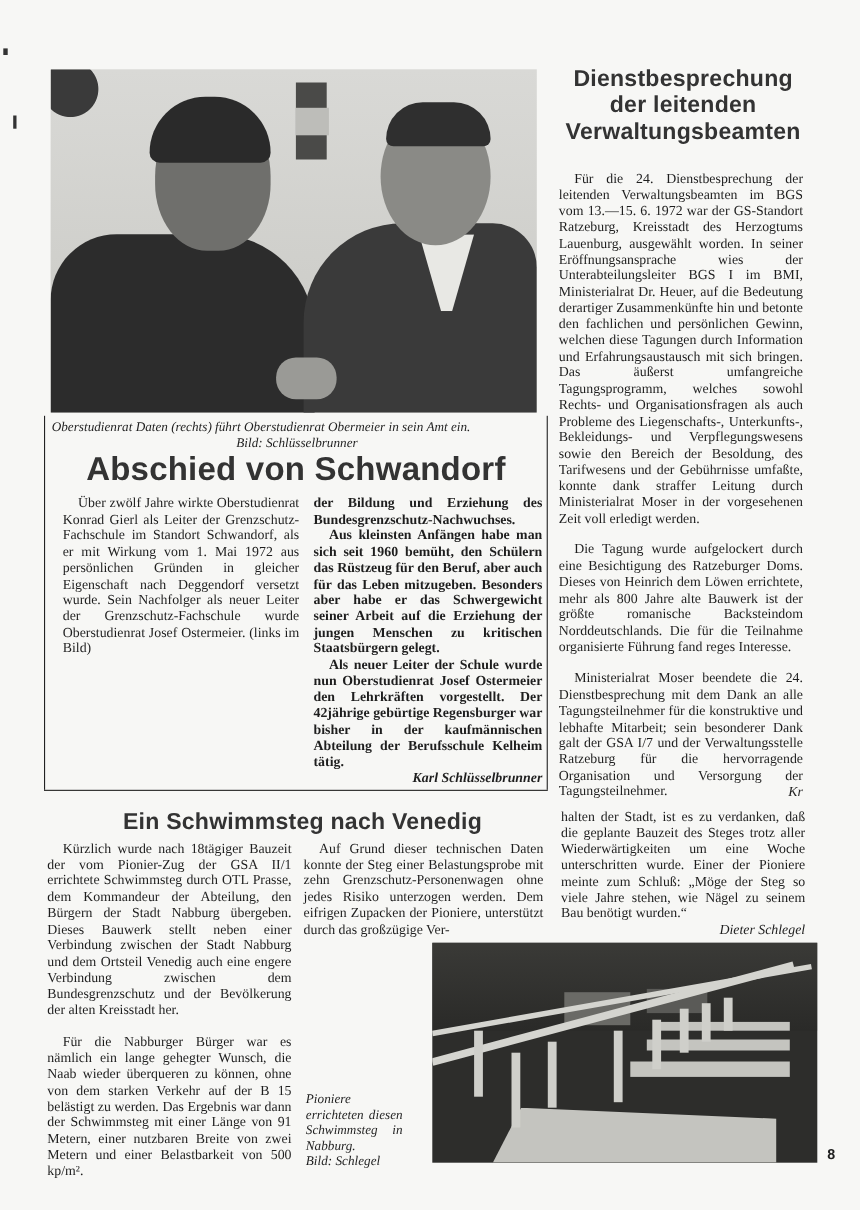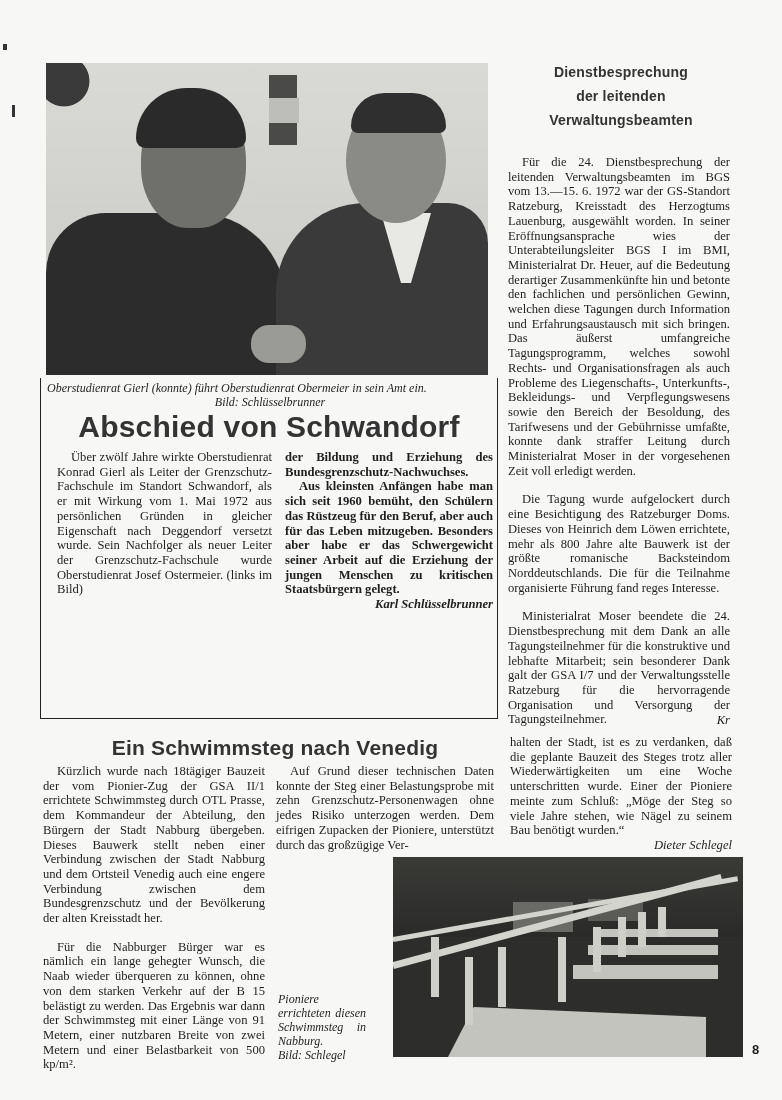--- a/index.html
+++ b/index.html
@@ -81,37 +81,38 @@
   <div class="person-right-head"></div>
   <div class="person-right-hair"></div>
   <div class="hands"></div>
 </div>
 
 <div class="abs box-left"></div>
 <div class="abs box-right"></div>
 <div class="abs box-bottom"></div>
 
 <div class="abs caption" style="left:47px; top:381px; width:446px;">
-  <div>Oberstudienrat Gierl (konnte) führt Oberstudienrat Obermeier in sein Amt ein.</div>
+  <div>Oberstudienrat Daten (rechts) führt Oberstudienrat Obermeier in sein Amt ein.</div>
   <div style="text-align:center;">Bild: Schlüsselbrunner</div>
 </div>
 
 <div class="abs headline" style="left:42px; top:410px; width:454px; font-size:30px; line-height:34px;">Abschied von Schwandorf</div>
 
 <div class="abs body-text" style="left:57px; top:450px; width:215px;">
   <p>Über zwölf Jahre wirkte Oberstudienrat Konrad Gierl als Leiter der Grenzschutz-Fachschule im Standort Schwandorf, als er mit Wirkung vom 1. Mai 1972 aus persönlichen Gründen in gleicher Eigenschaft nach Deggendorf versetzt wurde. Sein Nachfolger als neuer Leiter der Grenzschutz-Fachschule wurde Oberstudienrat Josef Ostermeier. (links im Bild)</p>
 </div>
 
 <div class="abs body-text" style="left:285px; top:450px; width:208px;font-weight:bold;">
   <p style="text-indent:0">der Bildung und Erziehung des Bundesgrenzschutz-Nachwuchses.</p>
   <p>Aus kleinsten Anfängen habe man sich seit 1960 bemüht, den Schülern das Rüstzeug für den Beruf, aber auch für das Leben mitzugeben. Besonders aber habe er das Schwergewicht seiner Arbeit auf die Erziehung der jungen Menschen zu kritischen Staatsbürgern gelegt.</p>
+  <p>Als neuer Leiter der Schule wurde nun Oberstudienrat Josef Ostermeier den Lehrkräften vorgestellt. Der 42jährige gebürtige Regensburger war bisher in der kaufmännischen Abteilung der Berufsschule Kelheim tätig.</p>
   <p class="sig">Karl Schlüsselbrunner</p>
 </div>
 
-<div class="abs headline" style="left:505px; top:60px; width:232px; font-size:14px; line-height:24px;">
+<div class="abs headline" style="left:505px; top:60px; width:232px; font-size:21px; line-height:24px;">
   <div>Dienstbesprechung</div>
   <div>der leitenden</div>
   <div>Verwaltungsbeamten</div>
 </div>
 
 <div class="abs body-text" style="left:508px; top:155px; width:222px;">
   <p>Für die 24. Dienstbesprechung der leitenden Verwaltungsbeamten im BGS vom 13.—15. 6. 1972 war der GS-Standort Ratzeburg, Kreisstadt des Herzogtums Lauenburg, ausgewählt worden. In seiner Eröffnungsansprache wies der Unterabteilungsleiter BGS I im BMI, Ministerialrat Dr. Heuer, auf die Bedeutung derartiger Zusammenkünfte hin und betonte den fachlichen und persönlichen Gewinn, welchen diese Tagungen durch Information und Erfahrungsaustausch mit sich bringen. Das äußerst umfangreiche Tagungsprogramm, welches sowohl Rechts- und Organisationsfragen als auch Probleme des Liegenschafts-, Unterkunfts-, Bekleidungs- und Verpflegungswesens sowie den Bereich der Besoldung, des Tarifwesens und der Gebührnisse umfaßte, konnte dank straffer Leitung durch Ministerialrat Moser in der vorgesehenen Zeit voll erledigt werden.</p>
   <p class="gap">Die Tagung wurde aufgelockert durch eine Besichtigung des Ratzeburger Doms. Dieses von Heinrich dem Löwen errichtete, mehr als 800 Jahre alte Bauwerk ist der größte romanische Backsteindom Norddeutschlands. Die für die Teilnahme organisierte Führung fand reges Interesse.</p>
   <p class="gap">Ministerialrat Moser beendete die 24. Dienstbesprechung mit dem Dank an alle Tagungsteilnehmer für die konstruktive und lebhafte Mitarbeit; sein besonderer Dank galt der GSA I/7 und der Verwaltungsstelle Ratzeburg für die hervorragende Organisation und Versorgung der Tagungsteilnehmer.</p>
   <div class="sig" style="margin-top:-14px;">Kr</div>

